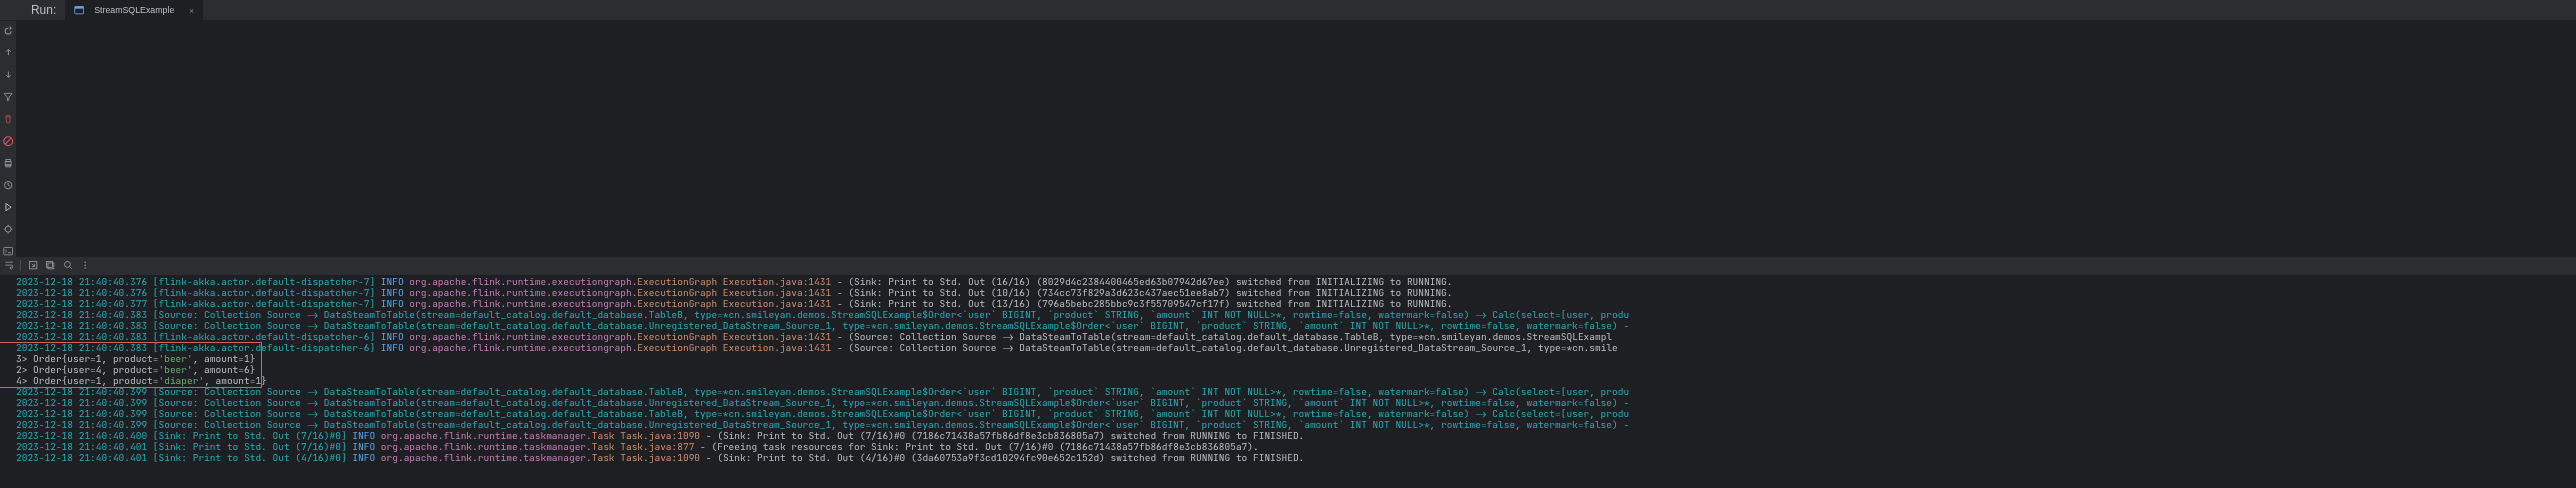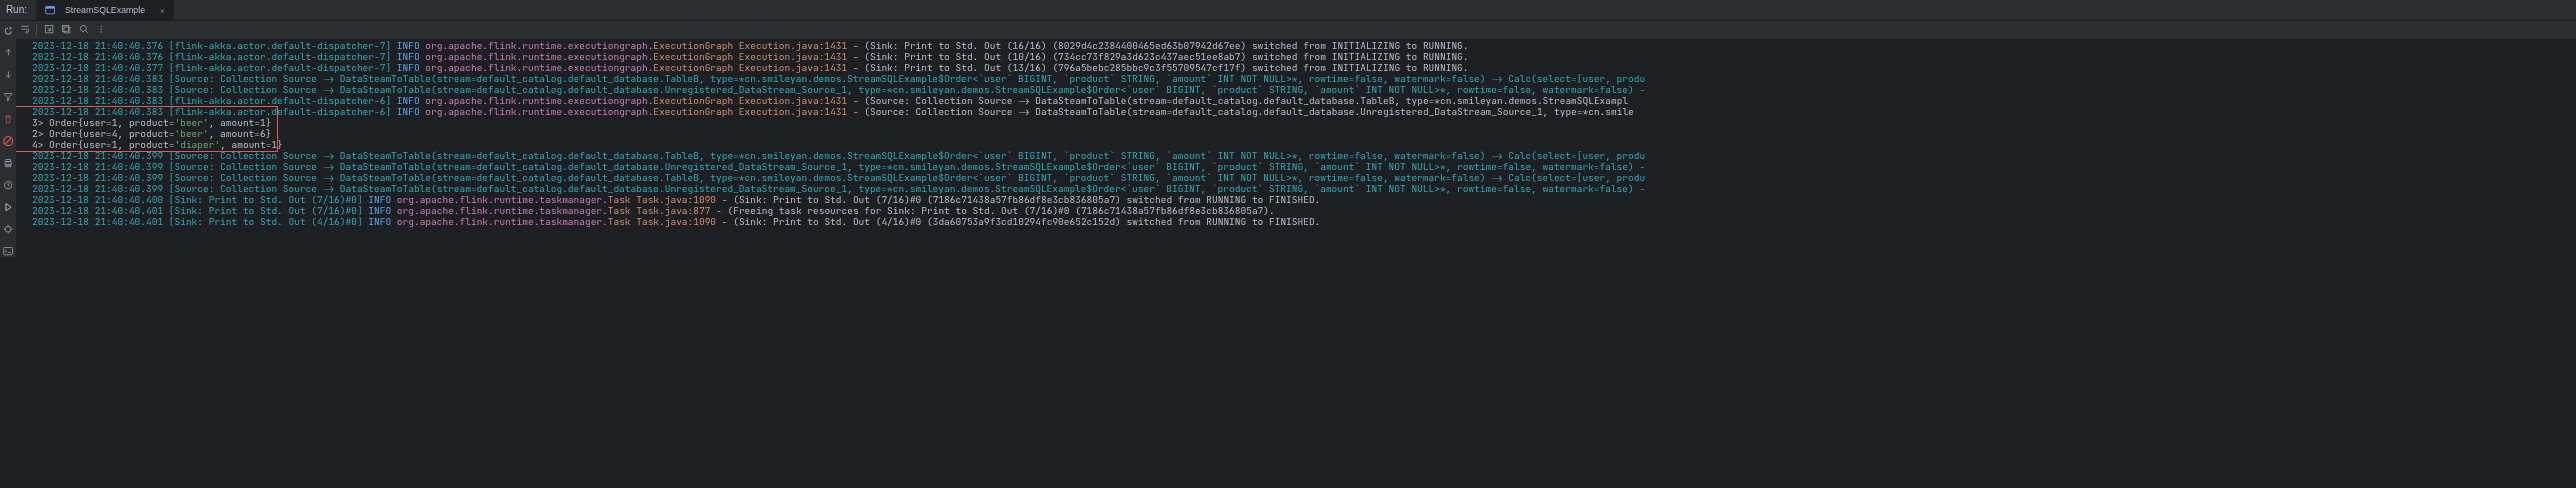--- a/index.html
+++ b/index.html
@@ -14,23 +14,24 @@
     .header-bar {
       display: flex;
       align-items: center;
       height: 20.6px;
       background: #2b2d30;
       border-bottom: 0.7px solid #1e1f22;
       padding-left: 5.9px;
     }
     .run-label {
       color: #bcbec4;
-      font-size: 10px;
+      font-size: 12px;
       padding-right: 8.8px;
       font-family: -apple-system, 'Segoe UI', sans-serif;
+      margin-left: 25px;
     }
     .tab {
       display: flex;
       align-items: center;
       padding: 2.9px 8.8px;
       background: #1e1f22;
       border-top: 1.5px solid transparent;
       height: 34px;
       gap: 10px;
     }
@@ -47,20 +48,21 @@
       font-family: -apple-system, 'Segoe UI', sans-serif;
     }
     .tab-close {
       margin-left: 4.4px;
       opacity: 0.6;
       cursor: pointer;
     }
     .main {
       display: flex;
       height: calc(100% - 20.6px);
+      flex-direction: column;
     }
     .left-gutter {
       width: 16px;
       background: #2b2d30;
       display: flex;
       flex-direction: column;
       align-items: center;
       padding-top: 4.4px;
       gap: 10.3px;
     }

